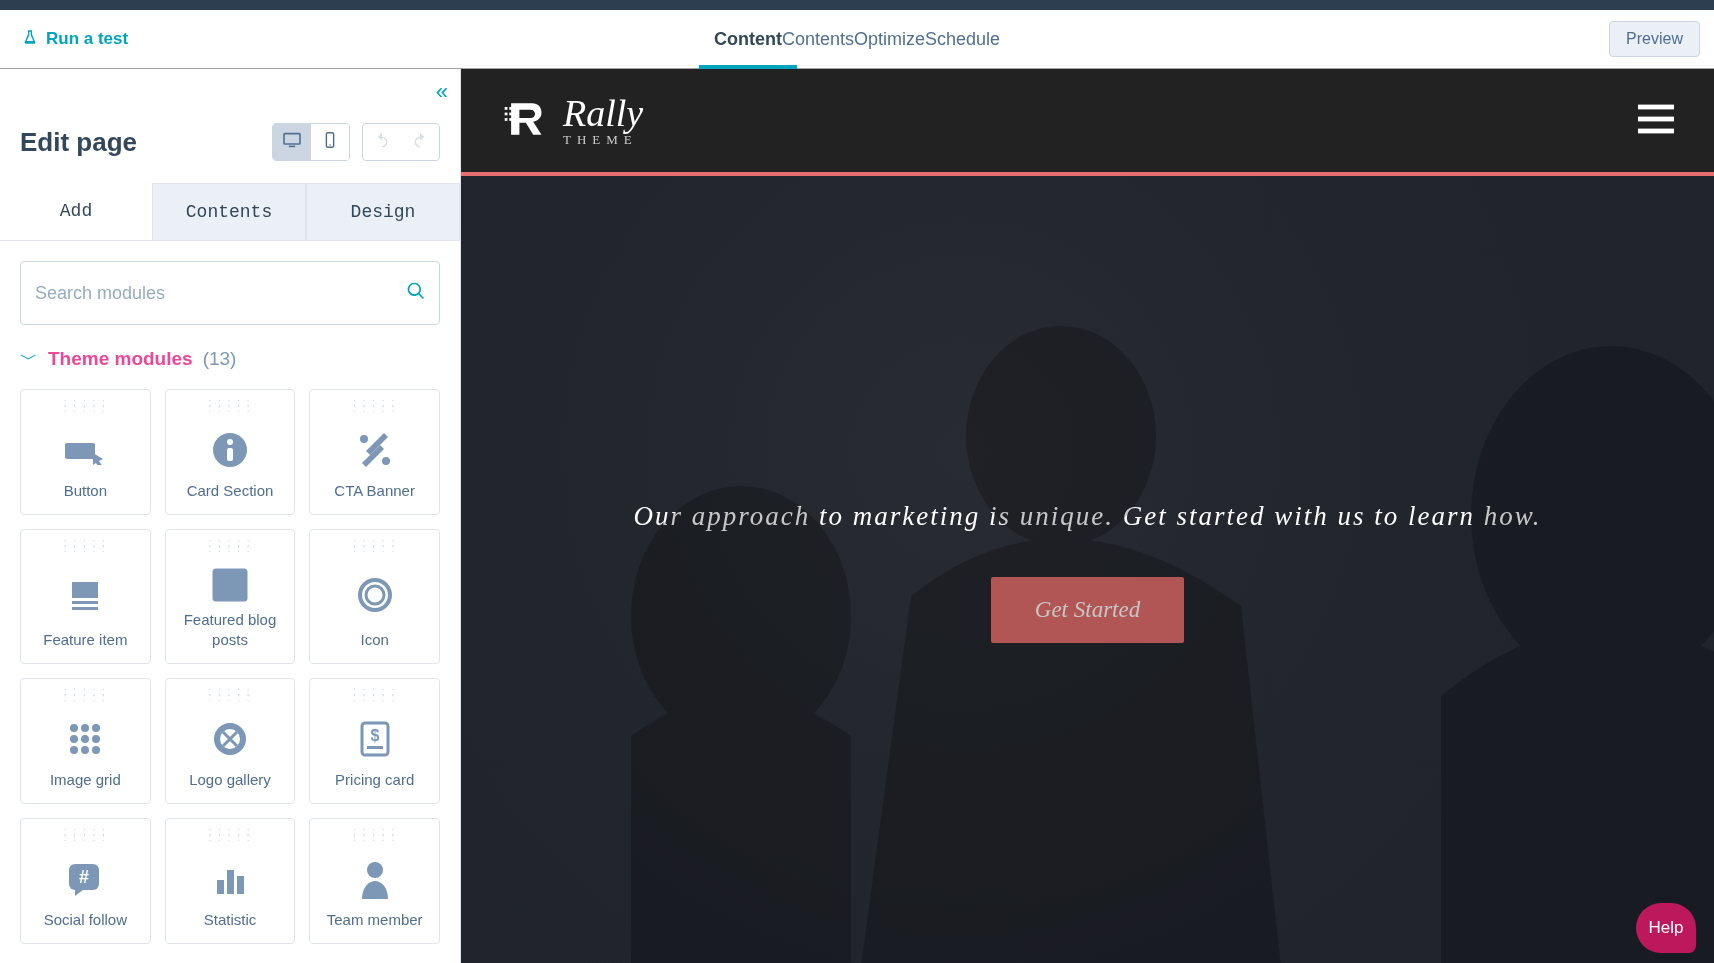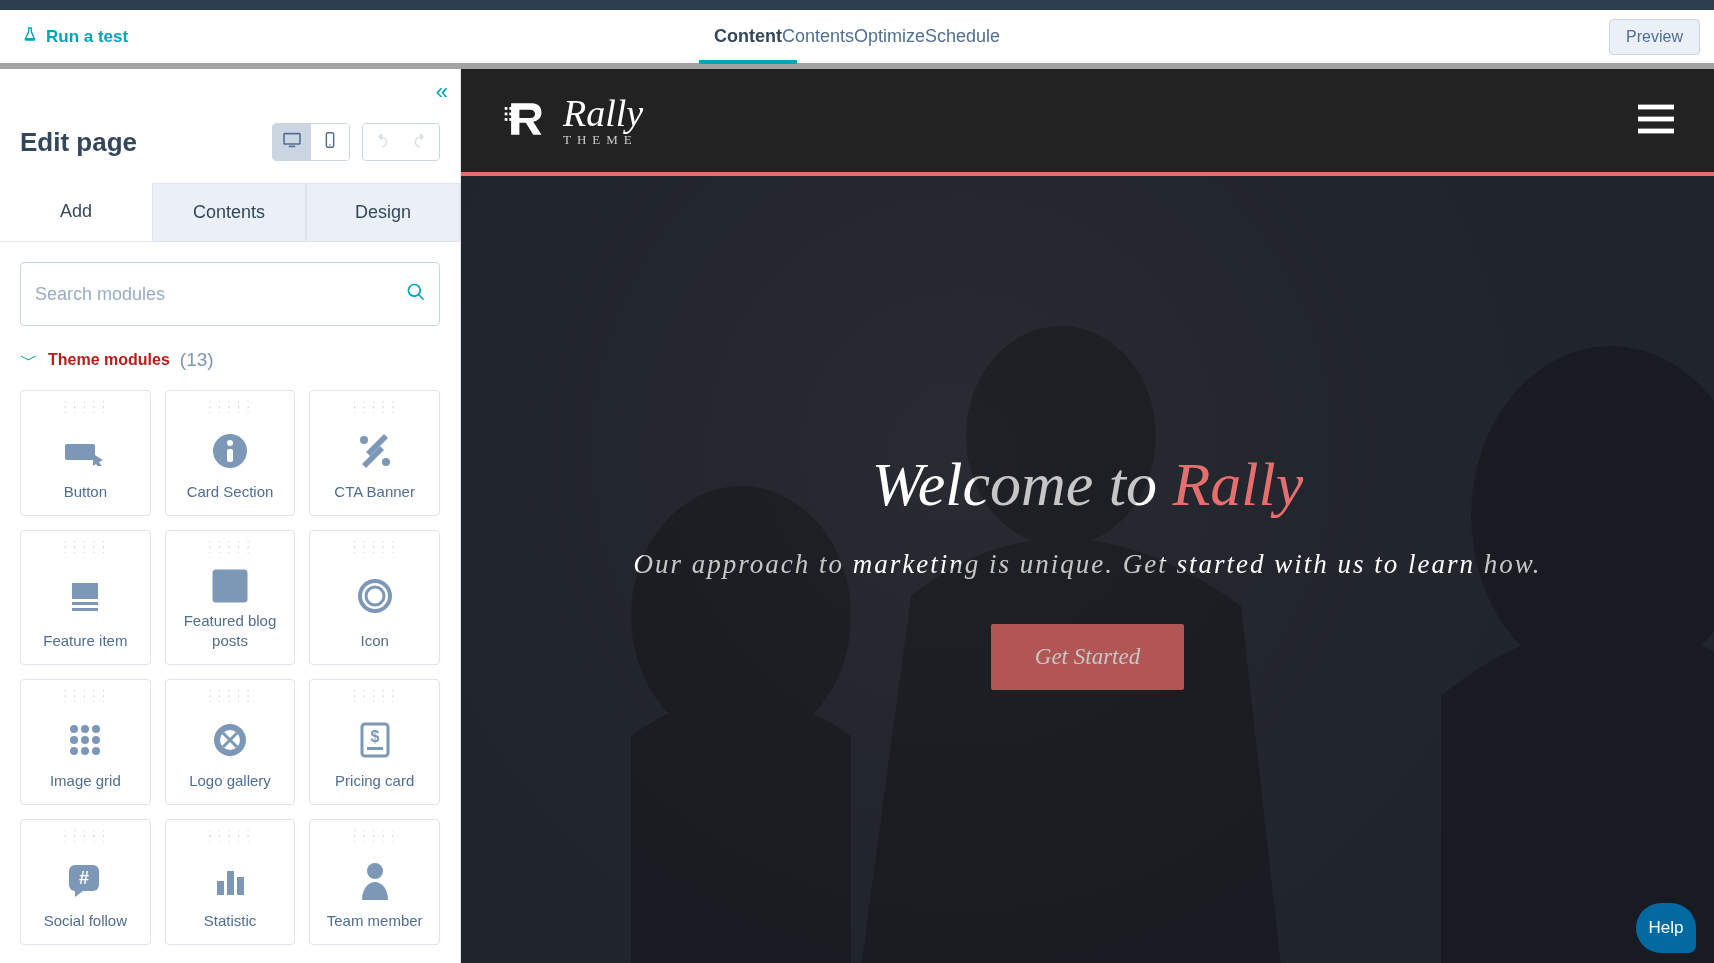--- a/index.html
+++ b/index.html
@@ -1,20 +1,20 @@
 <!DOCTYPE html>
 <html><head>
 <meta charset="utf-8">
 <style>
 * { margin: 0; padding: 0; box-sizing: border-box; }
 body { font-family: -apple-system, BlinkMacSystemFont, "Segoe UI", Helvetica, Arial, sans-serif; background: #fff; width: 1714px; height: 963px; overflow: hidden; }
 
 .topstrip { height: 10px; background: #2d3e50; }
 
-.toolbar { height: 59px; background: #fff; border-bottom: 6px solid #a3a3a3; display: flex; align-items: center; position: relative; }
+.toolbar { height: 59px; background: #fff; border-bottom: 1px solid #a3a3a3; display: flex; align-items: center; position: relative; }
 .run-test { display: flex; align-items: center; gap: 8px; margin-left: 22px; color: #00a4bd; font-weight: 600; font-size: 17px; cursor: pointer; }
 .run-test svg { width: 16px; height: 16px; fill: #00a4bd; }
 .tabs { position: absolute; left: 50%; transform: translateX(-50%); display: flex; height: 100%; align-items: center; }
 .tab { color: #516f90; font-size: 18px; font-weight: 500; height: 100%; display: flex; align-items: center; cursor: pointer; position: relative; }
 .tab.active { color: #33475b; font-weight: 600; }
 .tab.active::after { content: ""; position: absolute; bottom: -1px; left: -15px; right: -15px; height: 4px; background: #00a4bd; }
 .preview-btn { margin-left: auto; margin-right: 14px; background: #eaf0f6; border: 1px solid #cbd6e2; color: #506e91; font-size: 16px; padding: 8px 16px; border-radius: 4px; cursor: pointer; }
 
 .main { display: flex; height: calc(100% - 69px); }
 
@@ -25,33 +25,33 @@
 .panel-title { font-size: 26px; font-weight: 700; color: #33475b; }
 .device-toggle { display: flex; border: 1px solid #cbd6e2; border-radius: 4px; overflow: hidden; }
 .device-btn { width: 38px; height: 36px; display: flex; align-items: center; justify-content: center; cursor: pointer; background: #fff; }
 .device-btn.active { background: #cbd6e2; }
 .device-btn svg { width: 20px; height: 16px; fill: #506e91; }
 .undo-redo { display: flex; border: 1px solid #cbd6e2; border-radius: 4px; overflow: hidden; margin-left: 12px; }
 .ur-btn { width: 38px; height: 36px; display: flex; align-items: center; justify-content: center; cursor: pointer; background: #fff; opacity: 0.4; }
 .ur-btn svg { width: 18px; height: 16px; fill: #99acc2; }
 
 .subtabs { display: flex; border-bottom: 1px solid #dfe3eb; background: #fff; }
-.subtab { flex: 1; text-align: center; padding: 18px 0; font-size: 18px; color: #33475b; background: #eaf0f6; border: 1px solid #dfe3eb; border-bottom: none; cursor: pointer; }
+.subtab { flex: 1; text-align: center; padding: 18px 0; font-size: 18px; color: #33475b; background: #eaf0f6; border: 1px solid #dfe3eb; border-bottom: none; cursor: pointer; font-family: Liberation Mono, monospace; }
 .subtab.active { background: #fff; border: none; font-weight: 500; }
 
 .sidebar-body { padding: 20px; overflow-y: auto; flex: 1; background: #fff; }
 .search-wrap { position: relative; margin-bottom: 22px; }
 .search-input { width: 100%; height: 64px; border: 1px solid #cbd6e2; border-radius: 4px; padding: 0 48px 0 14px; font-size: 18px; color: #33475b; }
 .search-input::placeholder { color: #99acc2; }
 .search-icon { position: absolute; right: 14px; top: 50%; transform: translateY(-50%); color: #00a4bd; }
 .search-icon svg { width: 20px; height: 20px; fill: #00a4bd; }
 
 .section-head { display: flex; align-items: center; gap: 10px; margin-bottom: 18px; cursor: pointer; }
 .chev { color: #00a4bd; font-size: 18px; }
-.section-title { font-size: 16px; font-weight: 600; color: #b91c1c; }
+.section-title { font-size: 19px; font-weight: 600; color: #ec4899; }
 .section-count { font-size: 19px; color: #7c98b6; }
 
 .module-grid { display: grid; grid-template-columns: repeat(3, 1fr); gap: 14px; }
 .module { border: 1px solid #dfe3eb; border-radius: 4px; padding: 10px 8px 14px 8px; display: flex; flex-direction: column; align-items: center; background: #fff; cursor: grab; min-height: 126px; justify-content: space-between; }
 .grip { color: #cbd6e2; font-size: 10px; letter-spacing: 2px; line-height: 6px; text-align: center; margin-bottom: 8px; }
 .mod-icon { height: 50px; display: flex; align-items: center; justify-content: center; }
 .mod-icon svg { fill: #7c98b6; }
 .mod-label { font-size: 15px; color: #506e91; text-align: center; line-height: 1.3; }
 
 .canvas { flex: 1; background: #33475b; position: relative; overflow: hidden; }
@@ -65,21 +65,21 @@
 .hamburger svg { width: 36px; height: 30px; fill: #fff; }
 .redline { height: 4px; background: #e66e6e; }
 
 .hero { position: relative; height: calc(100% - 107px); background: linear-gradient(rgba(30,35,45,0.82), rgba(30,35,45,0.82)), radial-gradient(circle at 40% 35%, #5a5048 0%, #3a3530 35%, #2a2825 70%); display: flex; flex-direction: column; align-items: center; justify-content: center; text-align: center; font-family: Georgia, "Times New Roman", serif; color: #fff; }
 .silhouettes { position: absolute; inset: 0; opacity: 0.22; }
 .hero h1 { font-size: 62px; font-style: italic; font-weight: 400; margin-bottom: 24px; }
 .hero h1 .accent { color: #e66e6e; }
 .hero p { font-size: 27px; font-style: italic; letter-spacing: 2px; line-height: 1.5; margin-bottom: 40px; }
 .cta { background: #e66e6e; color: #fff; font-size: 23px; font-style: italic; font-family: Georgia, serif; padding: 20px 44px; border: none; cursor: pointer; border-radius: 2px; }
 
-.help-bubble { position: fixed; bottom: 10px; right: 18px; width: 60px; height: 50px; background: #0369a1; color: #fff; border-radius: 28px 28px 8px 28px; display: flex; align-items: center; justify-content: center; font-size: 17px; font-weight: 500; cursor: pointer; }
+.help-bubble { position: fixed; bottom: 10px; right: 18px; width: 60px; height: 50px; background: #be185d; color: #fff; border-radius: 28px 28px 8px 28px; display: flex; align-items: center; justify-content: center; font-size: 17px; font-weight: 500; cursor: pointer; }
 </style>
 </head>
 <body>
 
 <div class="topstrip"></div>
 
 <div class="toolbar">
   <div class="run-test">
     <span>
       <svg viewBox="0 0 24 24">
@@ -341,23 +341,20 @@
       <svg class="silhouettes" viewBox="0 0 1253 790" preserveAspectRatio="xMidYMid slice">
         <g fill="#000">
           <ellipse cx="280" cy="440" rx="110" ry="130"></ellipse>
           <path d="M170 560 Q280 480 390 560 L390 790 L170 790 Z"></path>
           <ellipse cx="600" cy="260" rx="95" ry="110"></ellipse>
           <path d="M450 420 Q600 300 780 430 L820 790 L400 790 Z"></path>
           <ellipse cx="1150" cy="340" rx="140" ry="170"></ellipse>
           <path d="M980 520 Q1150 380 1320 520 L1320 790 L980 790 Z"></path>
         </g>
       </svg>
-      <h1>
-        <span>Welcome to </span><span class="accent">Rally</span>
-      </h1>
       <p>Our approach to marketing is unique. Get started with us to learn how.</p>
       <button class="cta">Get Started</button>
     </div>
   </div>
 
 </div>
 
 <div class="help-bubble">Help</div>
 
 </body></html>

